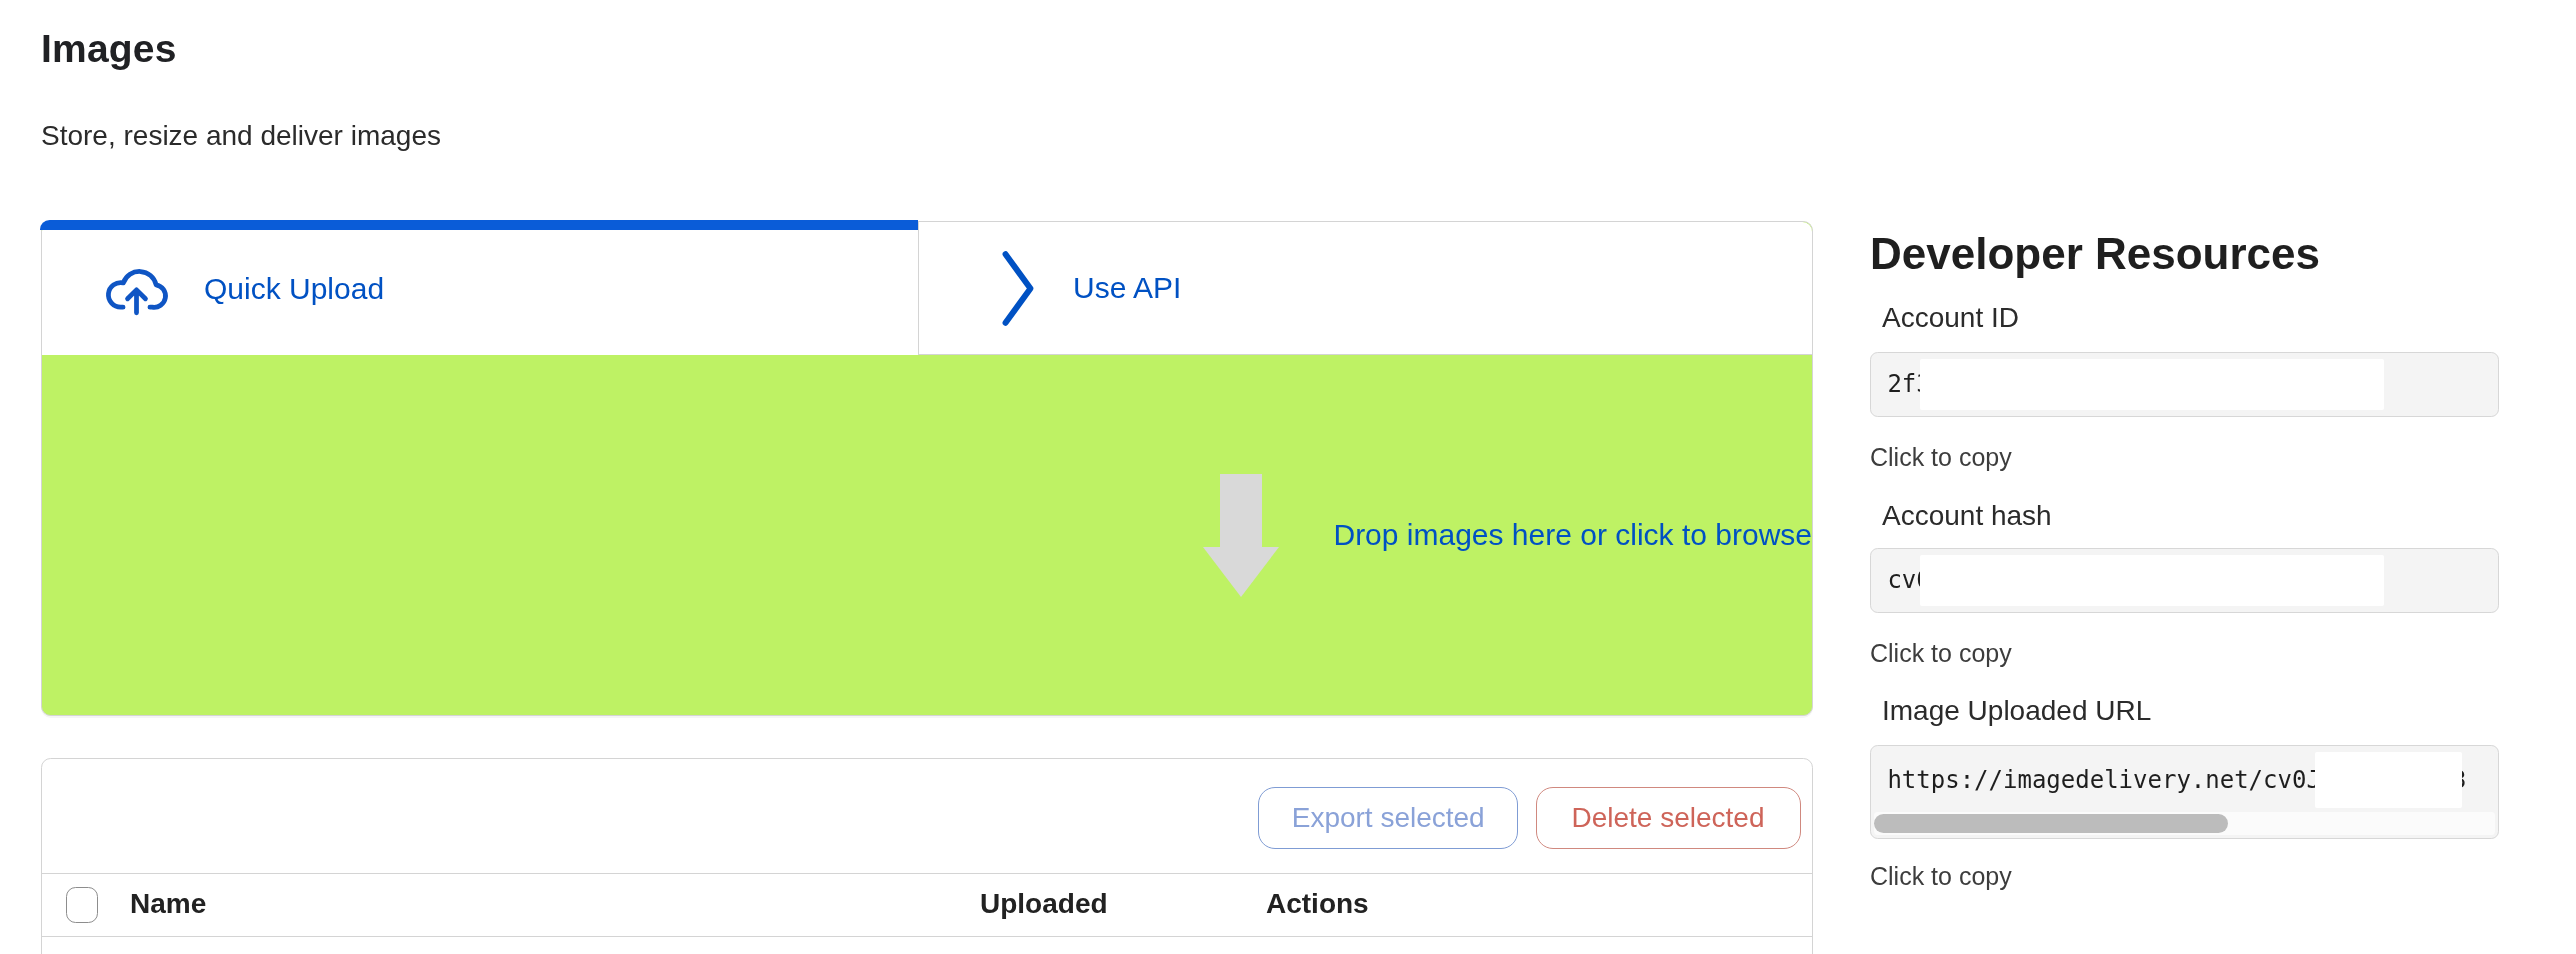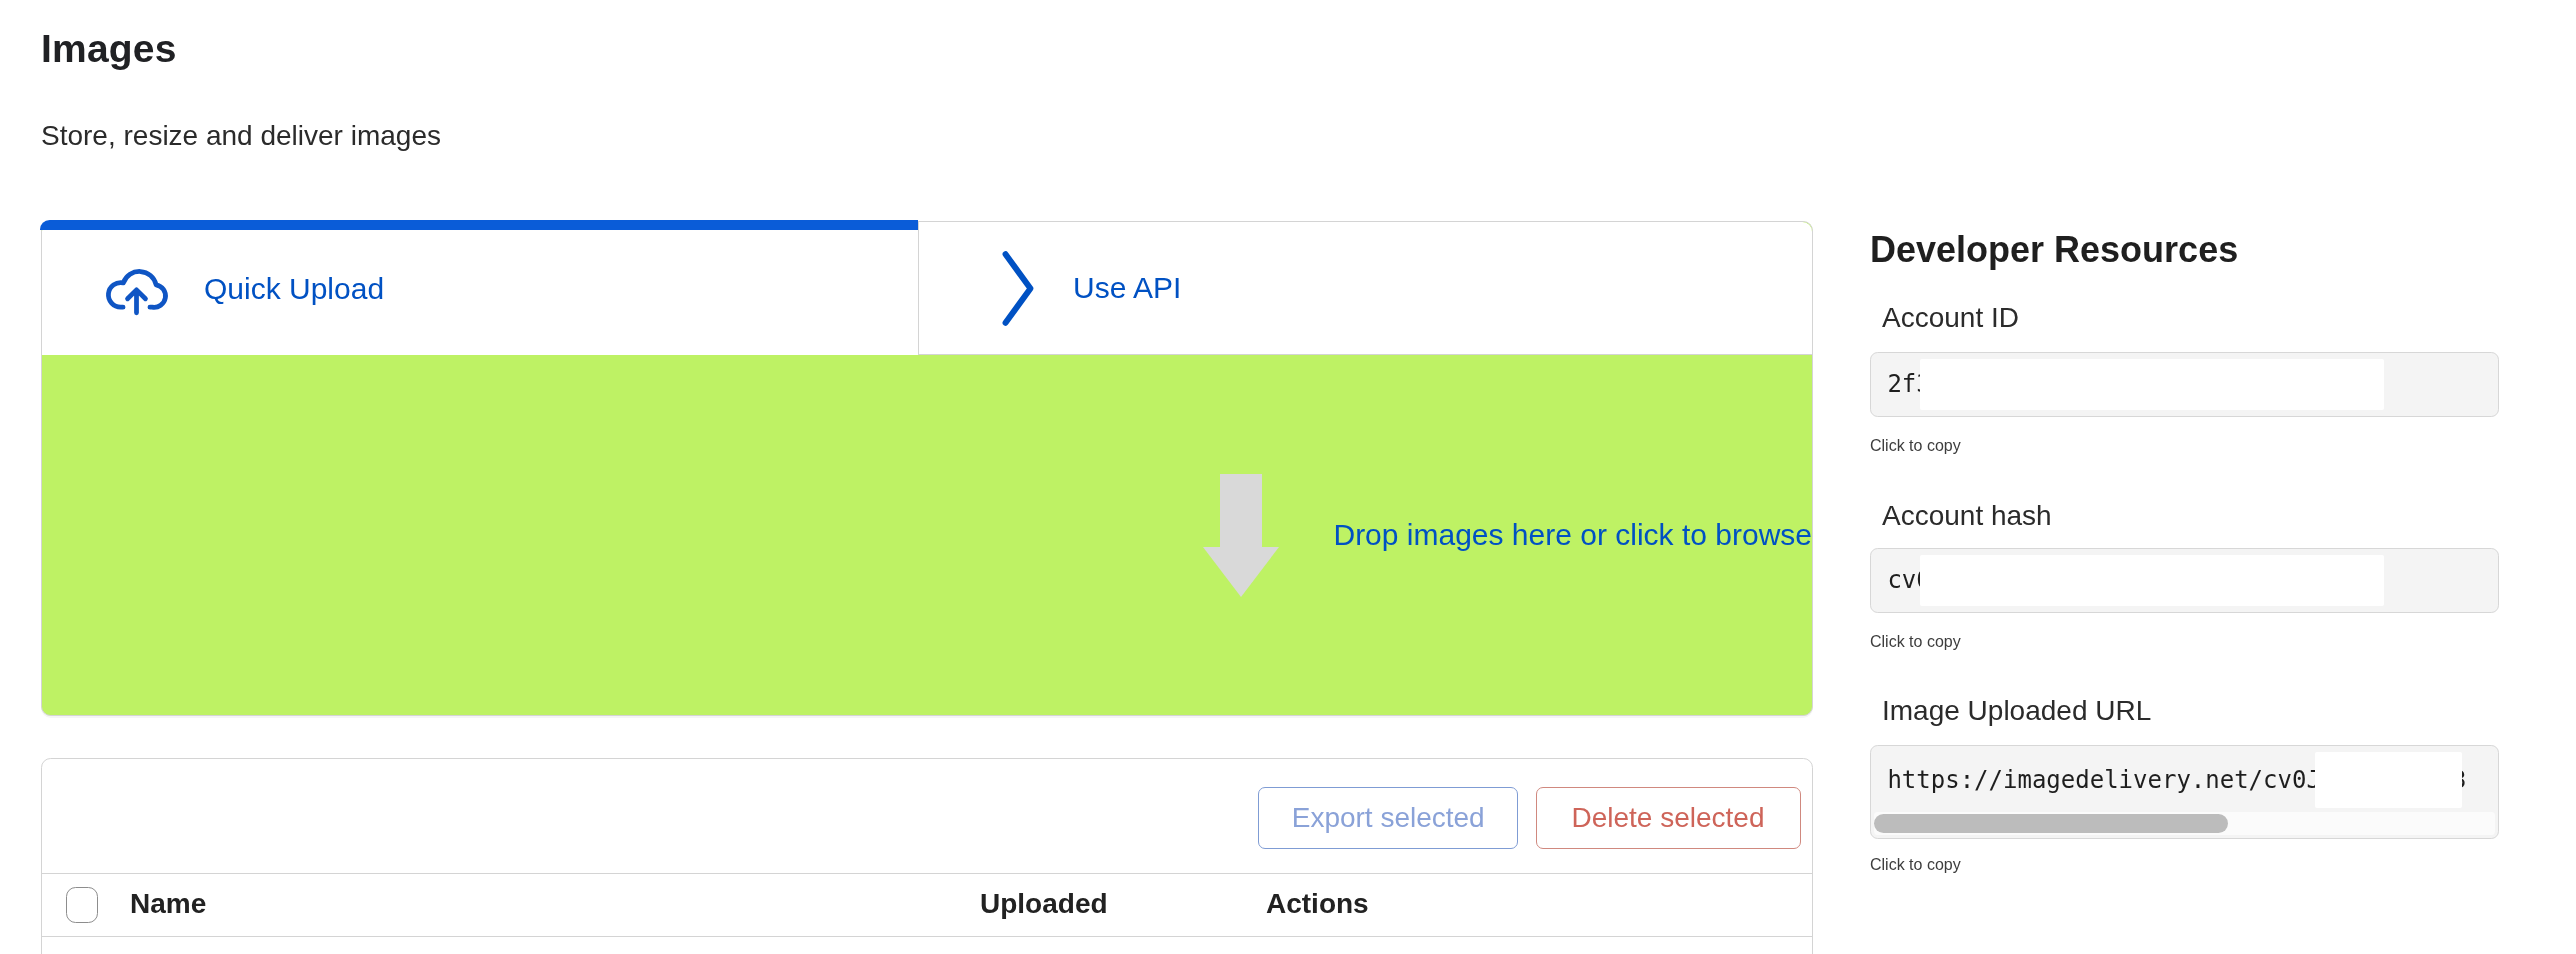--- a/index.html
+++ b/index.html
@@ -95,21 +95,21 @@
     border-bottom: 1.9px solid #d4d4d4;
   }
   .toolbar-buttons {
     position: absolute; right: 11.5px; top: 28px;
     display: flex; gap: 17.3px;
   }
   .btn {
     height: 62px;
     box-sizing: border-box;
     background: #fff;
-    border-radius: 7px;
+    border-radius: 17px;
     font-size: 28px;
     font-family: "Liberation Sans", sans-serif;
     display: flex; align-items: center; justify-content: center;
     cursor: pointer;
   }
   .btn-export { width: 260px; border: 1.9px solid #7f9cd4; color: #8aa2d8; }
   .btn-delete { width: 265px; border: 1.9px solid #d0897f; color: #ce6459; }
 
   .table-header {
     position: absolute; left: 0; top: 114px; right: 0; height: 63px;
@@ -124,23 +124,23 @@
     background: #fff;
     box-sizing: border-box;
     cursor: pointer;
   }
   .th-name { left: 88px; }
   .th-uploaded { left: 938px; }
   .th-actions { left: 1224px; }
 
   
   #dev-resources { left: 1870px; top: 229px; width: 629px; }
-  .dr-title { position: absolute; left: 0; top: 0; font-size: 36px; font-weight: 700; color: #1f1f1f; }
+  .dr-title { position: absolute; left: 0; top: 0; font-size: 44px; font-weight: 700; color: #1f1f1f; }
   .dr-label { position: absolute; left: 12px; font-size: 28px; color: #2b2b2b; }
-  .dr-helper { position: absolute; left: 0; font-size: 16px; color: #3d3d3d; }
+  .dr-helper { position: absolute; left: 0; font-size: 25px; color: #3d3d3d; margin-top: 6px; }
   .dr-field {
     position: absolute; left: 0;
     width: 629px; height: 65px;
     background: #f4f4f4;
     border: 1.9px solid #d7d7d7;
     border-radius: 7.7px;
     box-sizing: border-box;
     cursor: pointer;
     overflow: hidden;
   }

